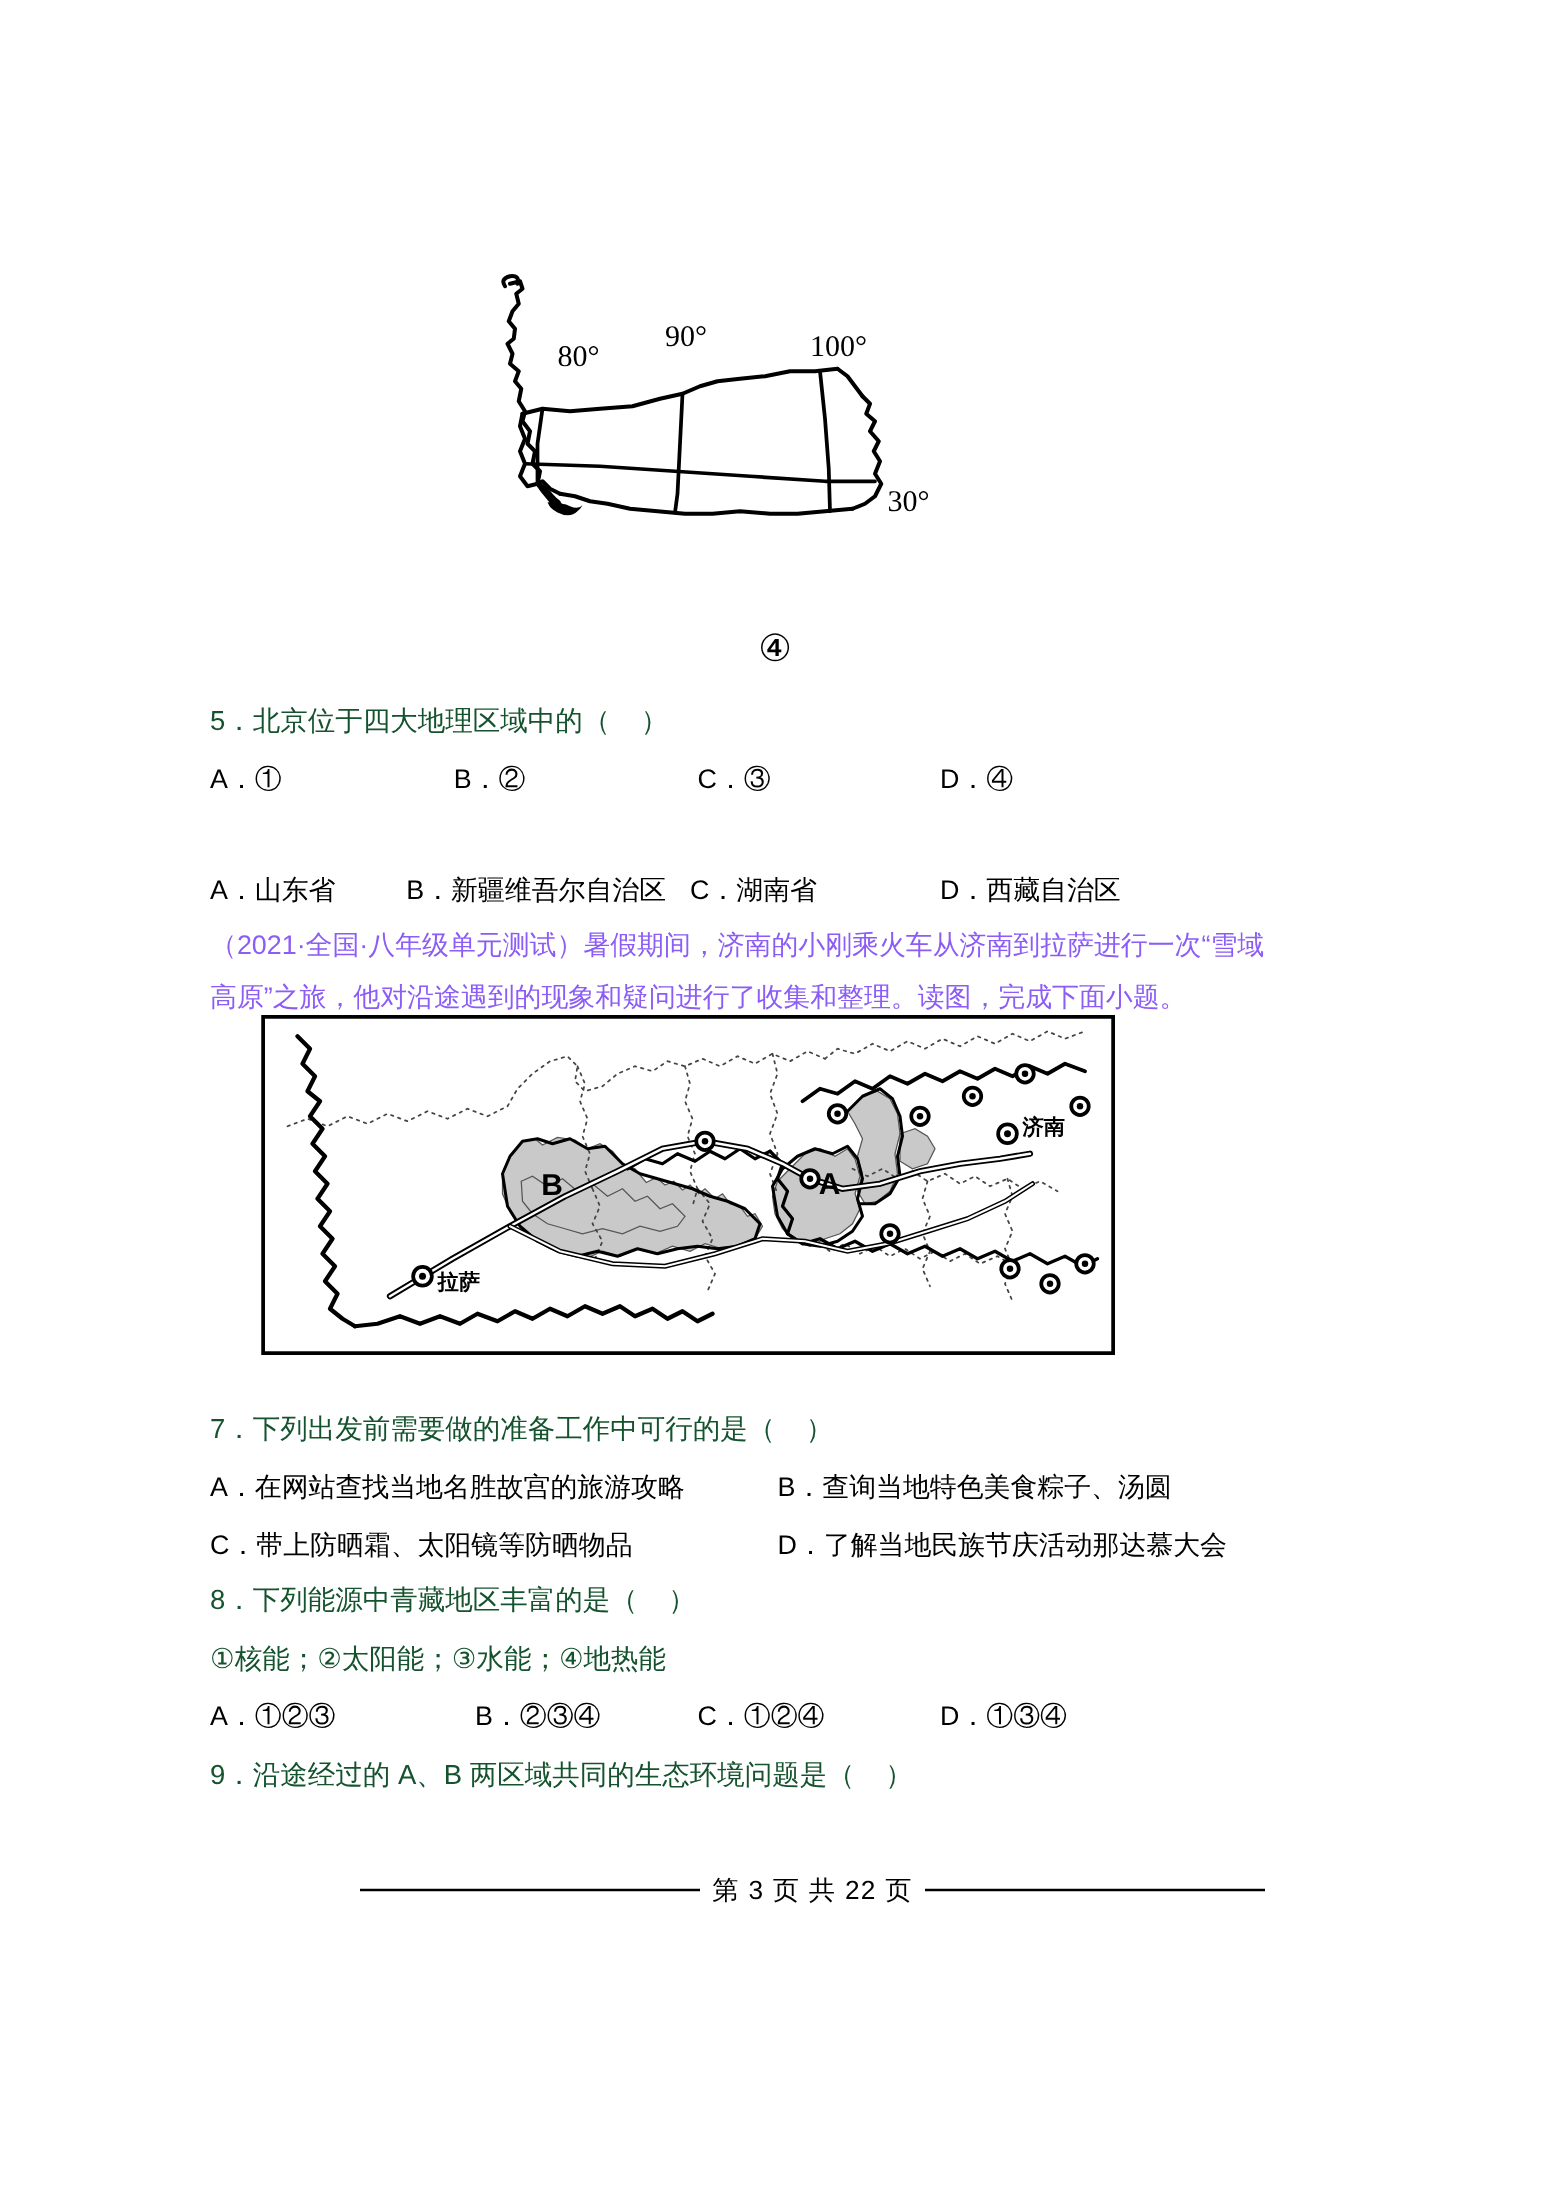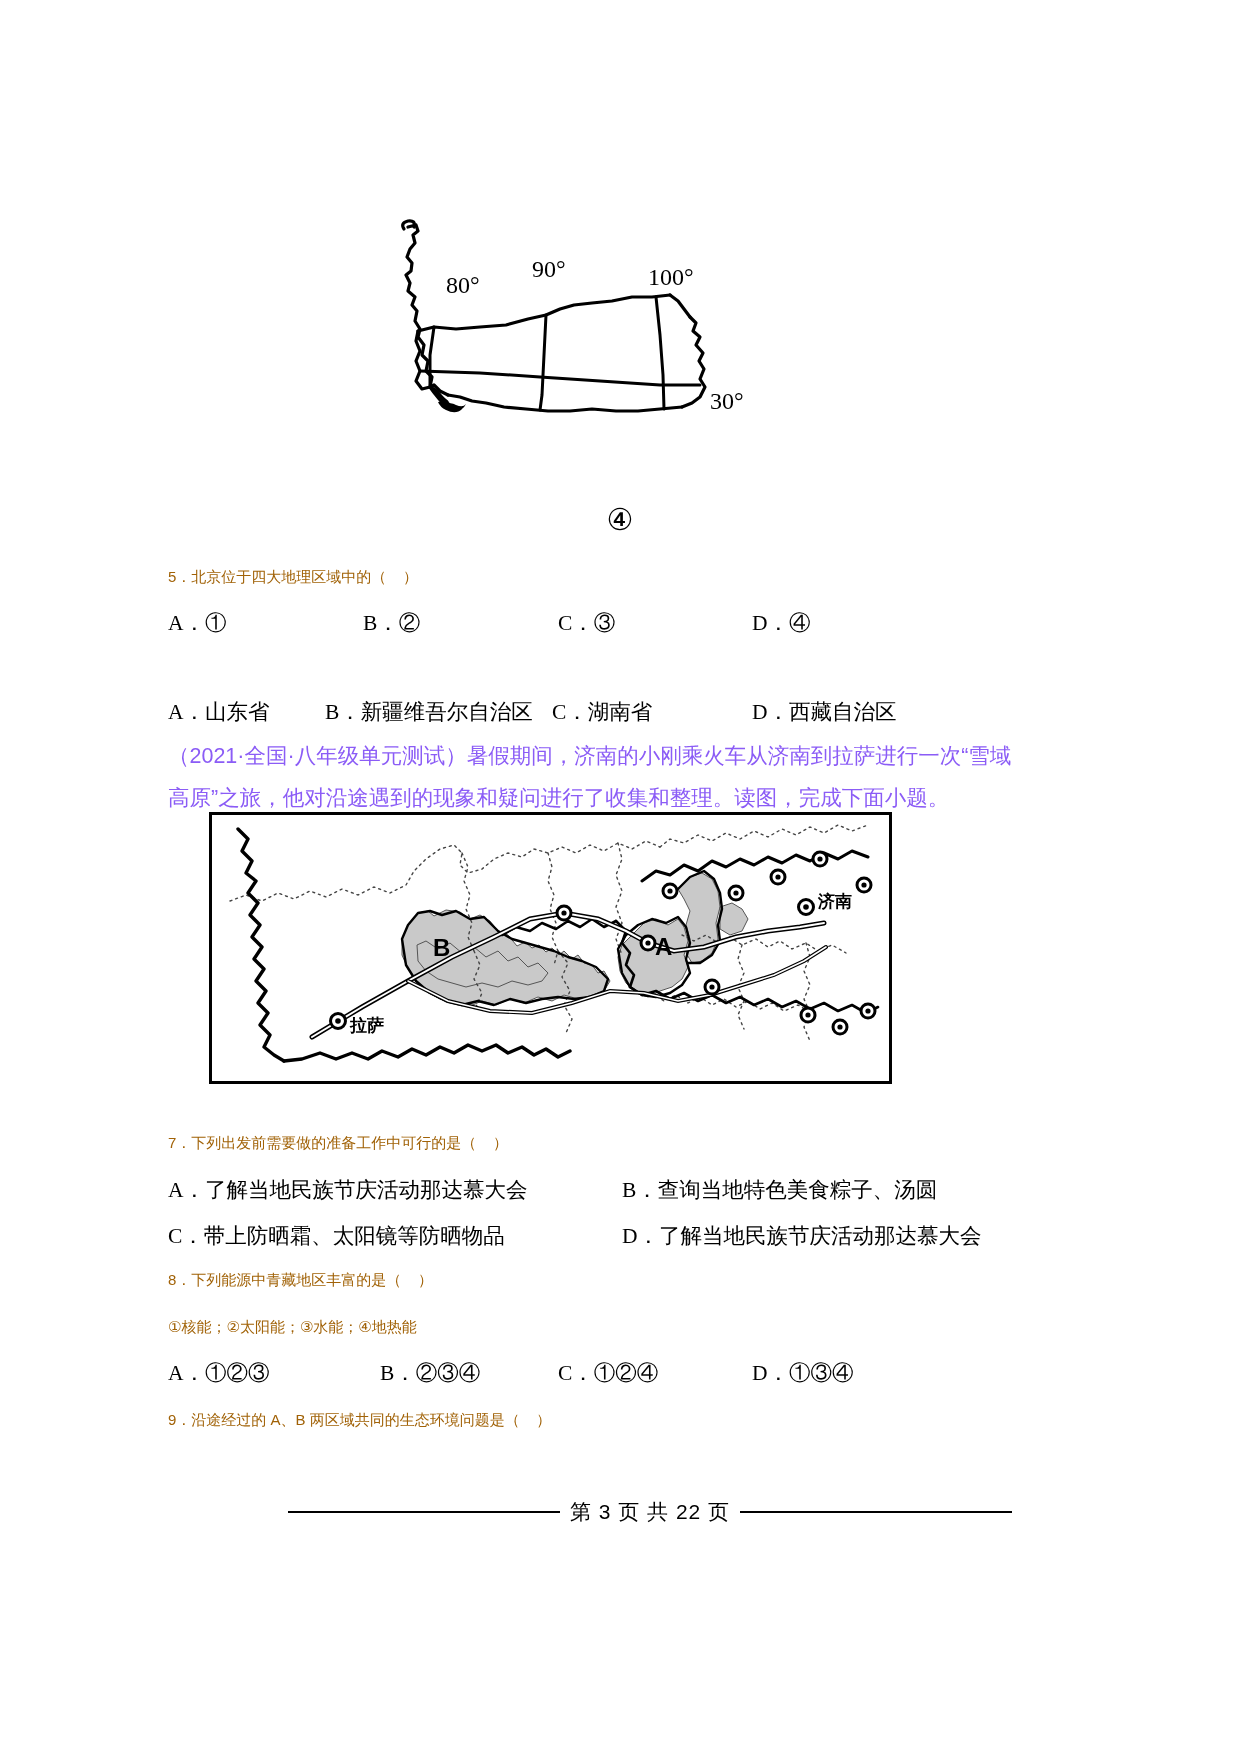--- a/index.html
+++ b/index.html
@@ -45,30 +45,30 @@
     top: 505px;
     width: 1240px;
     text-align: center;
     letter-spacing: 0;
   }
 
   
   .qline {
     position: absolute;
     font-family: "Liberation Serif", "DejaVu Serif", serif;
-    font-size: 15px;
+    font-size: 22px;
     line-height: 30px;
     white-space: pre;
-    color: #a16207;
+    color: #14532d;
   }
   .qtext { font-family: "Liberation Sans", "DejaVu Sans", sans-serif; }
   .opt {
     position: absolute;
     white-space: pre;
-    font-family: Liberation Serif, serif;
+    font-family: Liberation Sans, sans-serif;
     font-size: 21.5px;
   }
 
   .para {
     position: absolute;
     left: 168px;
     width: 906px;
     font-family: "Liberation Sans", "DejaVu Sans", sans-serif;
     font-size: 21.5px;
     line-height: 42px;
@@ -356,21 +356,21 @@
       <text x="443" y="140" font-family="Liberation Sans, DejaVu Sans, sans-serif" font-size="24" font-weight="bold" fill="#000">A</text>
 
       <text x="138" y="216" font-family="Liberation Sans, DejaVu Sans, sans-serif" font-size="17" font-weight="bold" fill="#000">拉萨</text>
       <text x="606" y="92" font-family="Liberation Sans, DejaVu Sans, sans-serif" font-size="17" font-weight="bold" fill="#000">济南</text>
     </svg>
   </div>
 
   <div class="qline qtext" style="left:168px; top:1128px;">7．下列出发前需要做的准备工作中可行的是（    ）</div>
 
   <div>
-    <div class="opt" style="left:168px; top:1175px;">A．了解当地民族节庆活动那达慕大会</div>
+    <div class="opt" style="left:168px; top:1175px;">A．在网站查找当地名胜故宫的旅游攻略</div>
     <div class="opt" style="left:622px; top:1175px;">B．查询当地特色美食粽子、汤圆</div>
     <div class="opt" style="left:168px; top:1221px;">C．带上防晒霜、太阳镜等防晒物品</div>
     <div class="opt" style="left:622px; top:1221px;">D．了解当地民族节庆活动那达慕大会</div>
   </div>
 
   <div class="qline qtext" style="left:168px; top:1265px;">8．下列能源中青藏地区丰富的是（    ）</div>
 
   <div class="qline qtext" style="left:168px; top:1312px;">①核能；②太阳能；③水能；④地热能</div>
 
   <div>

